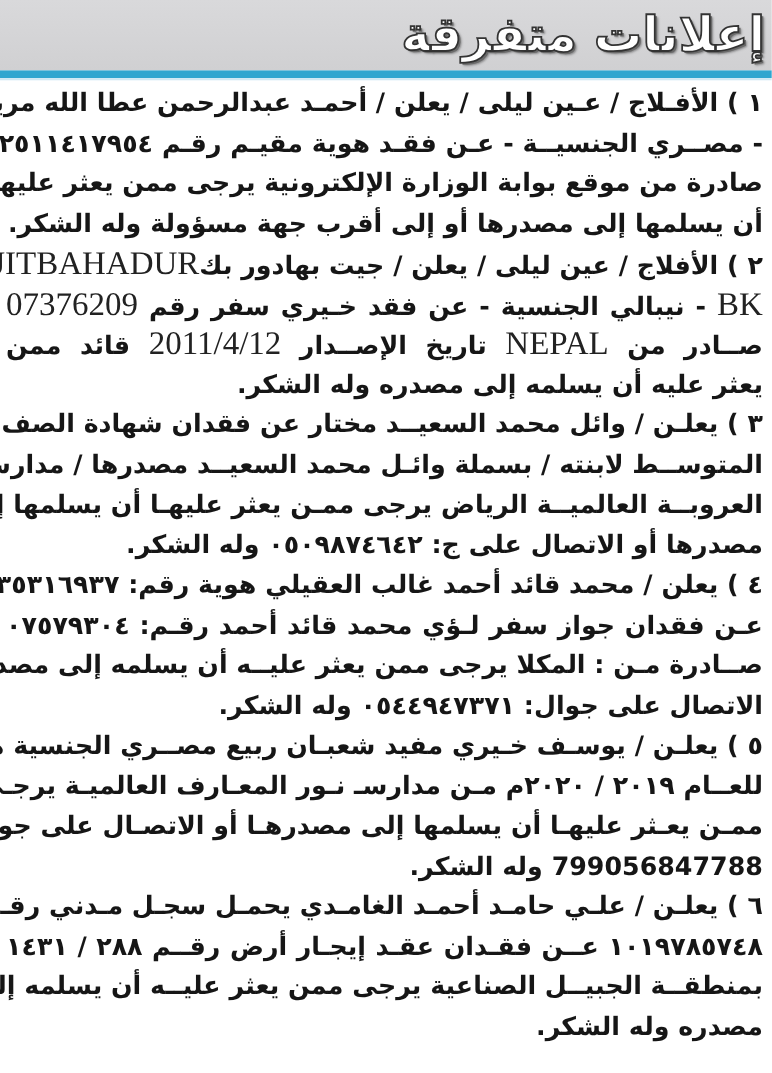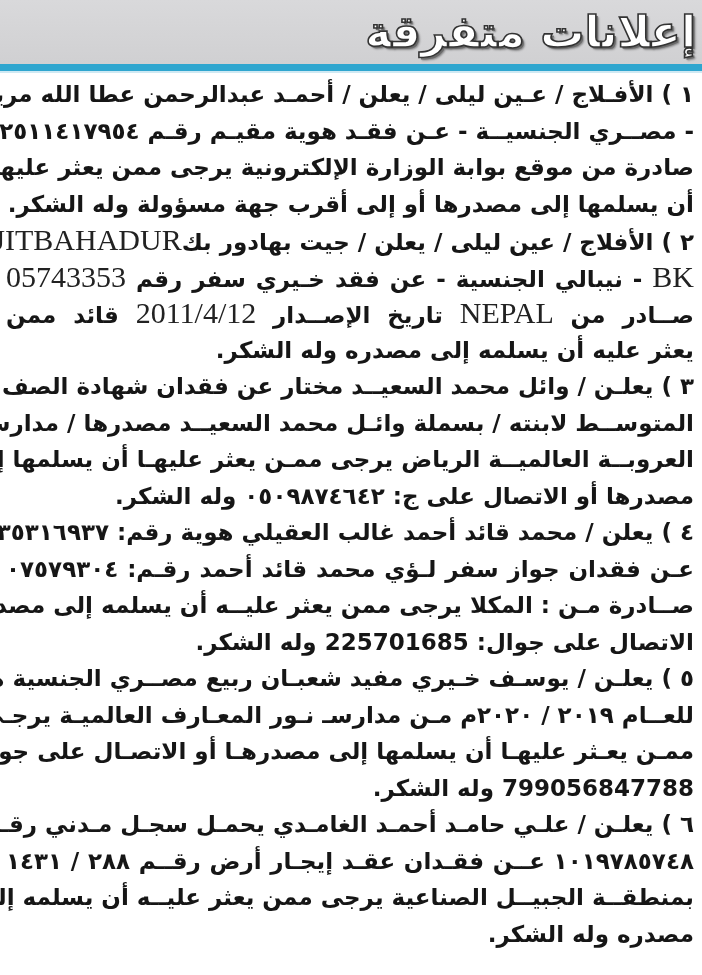--- a/index.html
+++ b/index.html
@@ -98,21 +98,21 @@
     <span class="line last">أن يسلمها إلى مصدرها أو إلى أقرب جهة مسؤولة وله الشكر.</span>
   </div>
 
   <div class="ad">
     <span class="line">
       <span>٢ ) الأفلاج / عين ليلى / يعلن / جيت بهادور بك</span><span class="latin">JITBAHADUR</span>
     </span>
     <span class="line">
       <span class="latin">BK</span>
       <span>- نيبالي الجنسية - عن فقد خـيري سفر رقم</span>
-      <span class="latin">05743353</span>
+      <span class="latin">07376209</span>
     </span>
     <span class="line">
       <span>صــادر من</span>
       <span class="latin">NEPAL</span>
       <span>تاريخ الإصــدار</span>
       <span class="latin" dir="ltr">2011/4/12</span>
       <span>قائد ممن</span>
     </span>
     <span class="line last">يعثر عليه أن يسلمه  إلى مصدره وله الشكر.</span>
   </div>
@@ -121,21 +121,21 @@
     <span class="line">٣ ) يعلـن / وائل محمد السعيــد مختار عن فقدان شهادة الصف الأول</span>
     <span class="line">المتوســط لابنته / بسملة وائـل محمد السعيــد مصدرها / مدارس</span>
     <span class="line">العروبــة العالميــة الرياض يرجى ممـن يعثر عليهـا أن يسلمها إلى</span>
     <span class="line last">مصدرها أو الاتصال على ج: ٠٥٠٩٨٧٤٦٤٢ وله الشكر.</span>
   </div>
 
   <div class="ad">
     <span class="line">٤ ) يعلن / محمد قائد أحمد غالب العقيلي هوية رقم: ٢٣٣٥٣١٦٩٣٧</span>
     <span class="line">عـن فقدان جواز سفر لـؤي محمد قائد أحمد رقـم: ٠٧٥٧٩٣٠٤</span>
     <span class="line">صــادرة مـن : المكلا يرجى ممن يعثر عليــه أن يسلمه إلى مصدره أو</span>
-    <span class="line last">الاتصال على جوال: 225701685 وله الشكر.</span>
+    <span class="line last">الاتصال على جوال: ٠٥٤٤٩٤٧٣٧١ وله الشكر.</span>
   </div>
 
   <div class="ad">
     <span class="line">٥ ) يعلـن / يوسـف خـيري مفيد شعبـان ربيع مصــري الجنسية هويـة</span>
     <span class="line">للعــام ٢٠١٩ / ٢٠٢٠م مـن مدارسـ نـور المعـارف العالميـة يرجـى</span>
     <span class="line">ممـن يعـثر عليهـا أن يسلمها إلى مصدرهـا أو الاتصـال على جوال</span>
     <span class="line last">799056847788 وله الشكر.</span>
   </div>
 
   <div class="ad">

